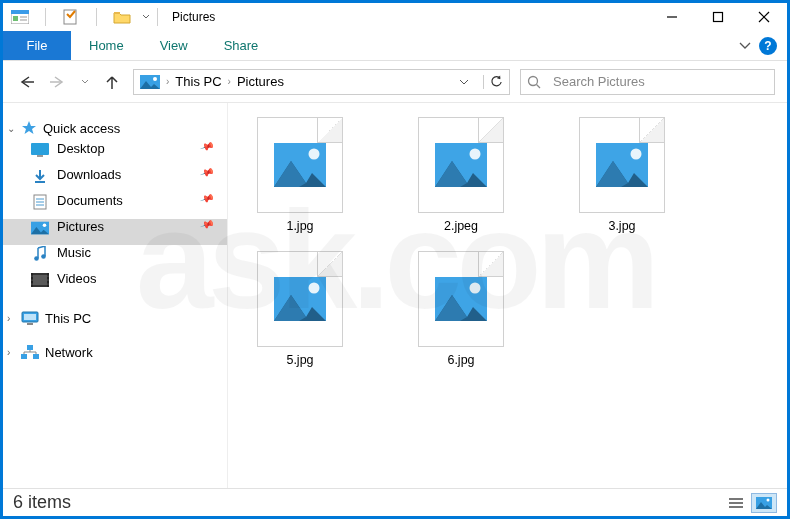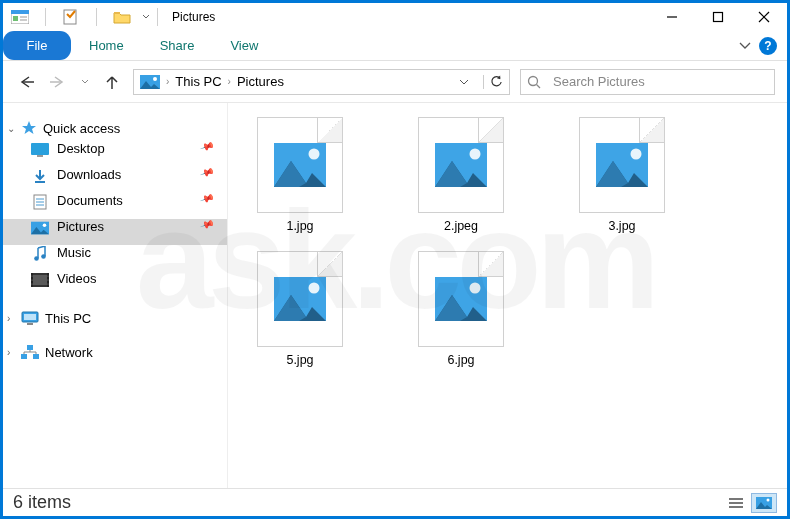--- a/index.html
+++ b/index.html
@@ -9,21 +9,21 @@
   .titlebar { height: 28px; background: #fff; display: flex; align-items: center; padding-left: 8px; }
   .titlebar .qat { display: flex; align-items: center; gap: 10px; }
   .titlebar .ic { width: 18px; height: 18px; display: flex; align-items: center; justify-content: center; }
   .titlebar .sep { width: 1px; height: 18px; background: #d0d0d0; margin: 0 6px; }
   .titlebar .title { margin-left: 8px; font-size: 12px; color: #000; }
   .winctrl { margin-left: auto; display: flex; }
   .winbtn { width: 46px; height: 28px; display: flex; align-items: center; justify-content: center; }
   .winbtn svg { display: block; }
   
   .ribbon { height: 30px; display: flex; align-items: stretch; border-bottom: 1px solid #e1e1e1; }
-  .filetab { background: #1a78d4; color: #fff; width: 68px; display: flex; align-items: center; justify-content: center; font-size: 13px; border-radius: 11px; }
+  .filetab { background: #1a78d4; color: #fff; width: 68px; display: flex; align-items: center; justify-content: center; font-size: 13px; }
   .rtab { padding: 0 18px; display: flex; align-items: center; font-size: 13px; color: #0f766e; }
   .ribber { margin-left: auto; padding: 0 10px; display: flex; align-items: center; gap: 8px; }
   .help { width: 18px; height: 18px; background: #0078d7; border-radius: 50%; color: #fff; font-size: 12px; display: flex; align-items: center; justify-content: center; font-weight: bold; }
   
   .addrrow { height: 42px; display: flex; align-items: center; padding: 0 12px; gap: 10px; border-bottom: 1px solid #e8e8e8; }
   .navbtn { width: 22px; height: 22px; display: flex; align-items: center; justify-content: center; color: #888; }
   .navbtn.enabled { color: #333; }
   .addrbar { flex: 1; height: 26px; border: 1px solid #ccc; display: flex; align-items: center; padding: 0 6px; gap: 6px; font-size: 13px; }
   .crumb { display: flex; align-items: center; gap: 4px; color: #000; }
   .chev { color: #888; font-size: 10px; }
@@ -110,22 +110,22 @@
             <line x1="1" y1="1" x2="11" y2="11" stroke="#000" stroke-width="1.2"></line>
             <line x1="11" y1="1" x2="1" y2="11" stroke="#000" stroke-width="1.2"></line>
           </svg>
         </div>
     </div>
   </div>
 
   <div class="ribbon">
     <div class="filetab">File</div>
     <div class="rtab">Home</div>
+    <div class="rtab">View</div>
     <div class="rtab">Share</div>
-    <div class="rtab">View</div>
     <div class="ribber">
       <span>
           <svg width="12" height="8">
             <path d="M1 1 L6 6 L11 1" stroke="#555" fill="none" stroke-width="1.3"></path>
           </svg>
         </span>
       <span class="help">?</span>
     </div>
   </div>
 

